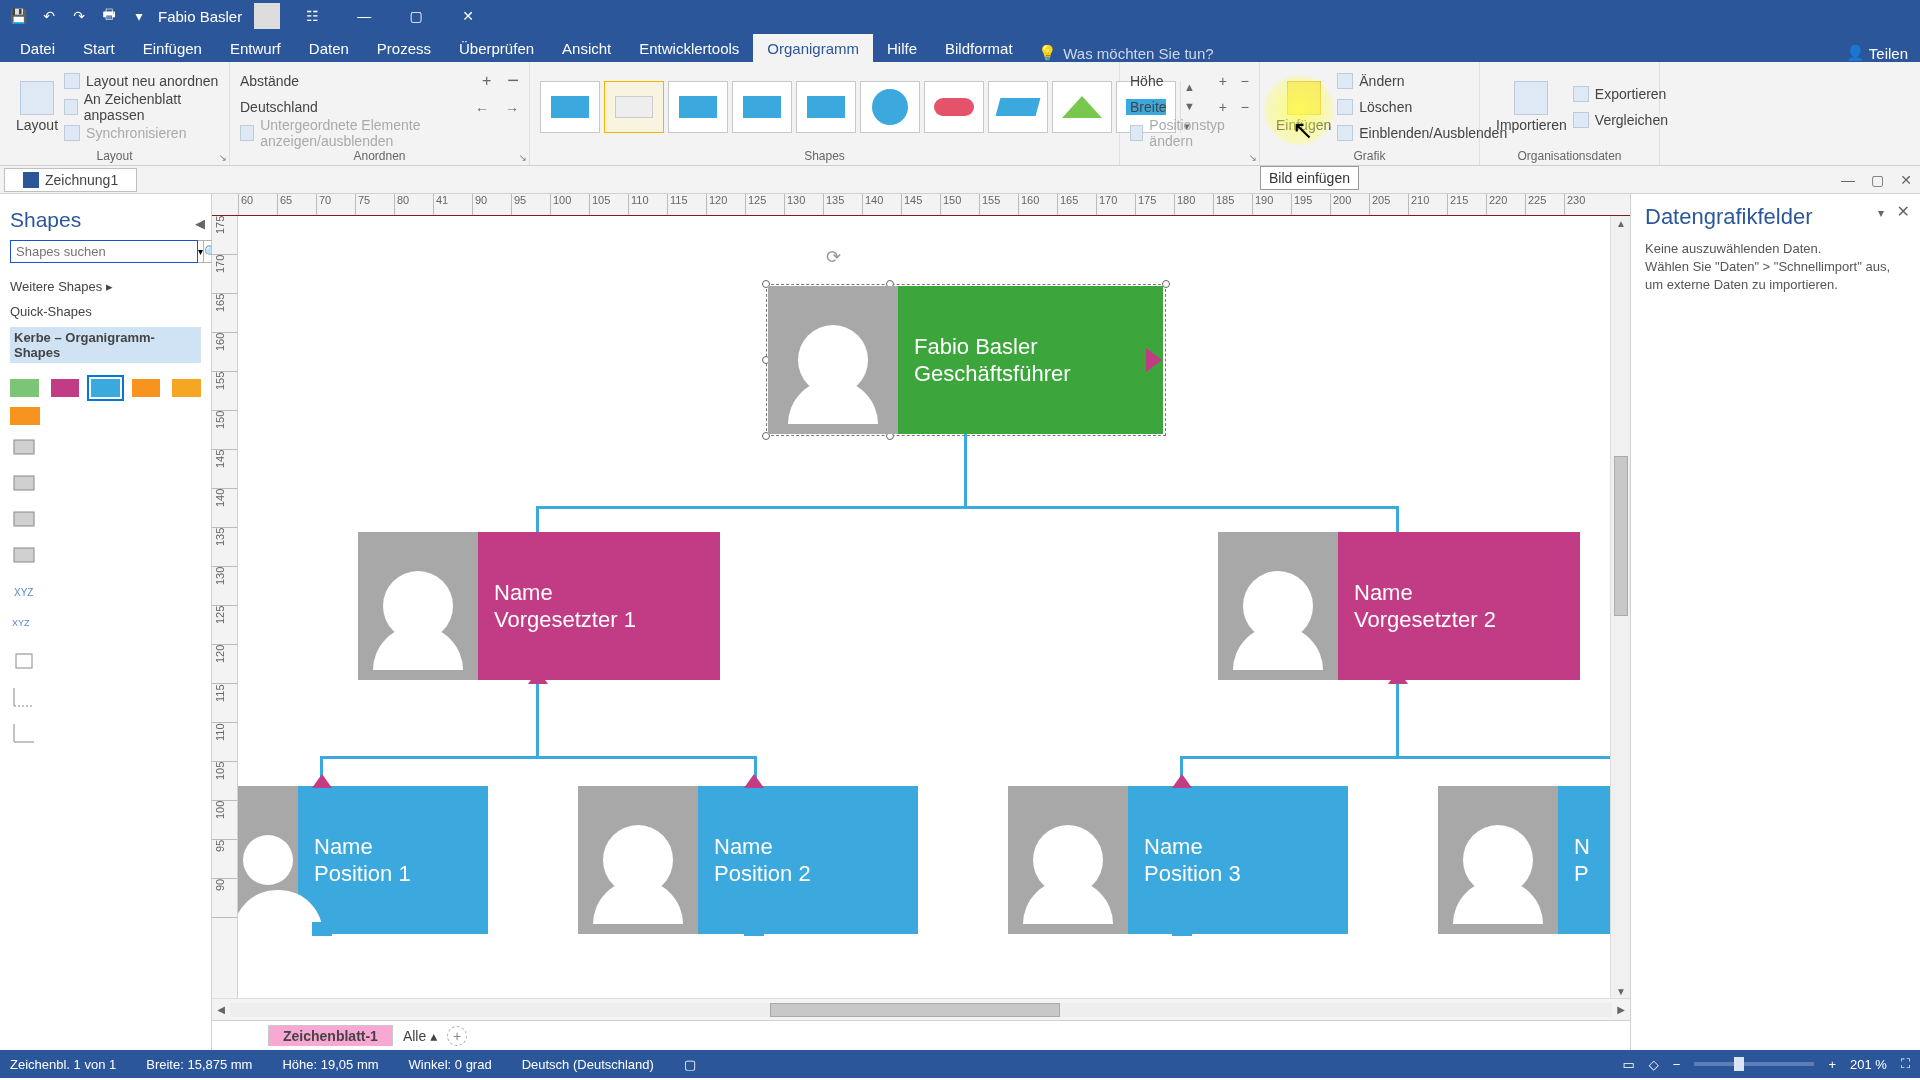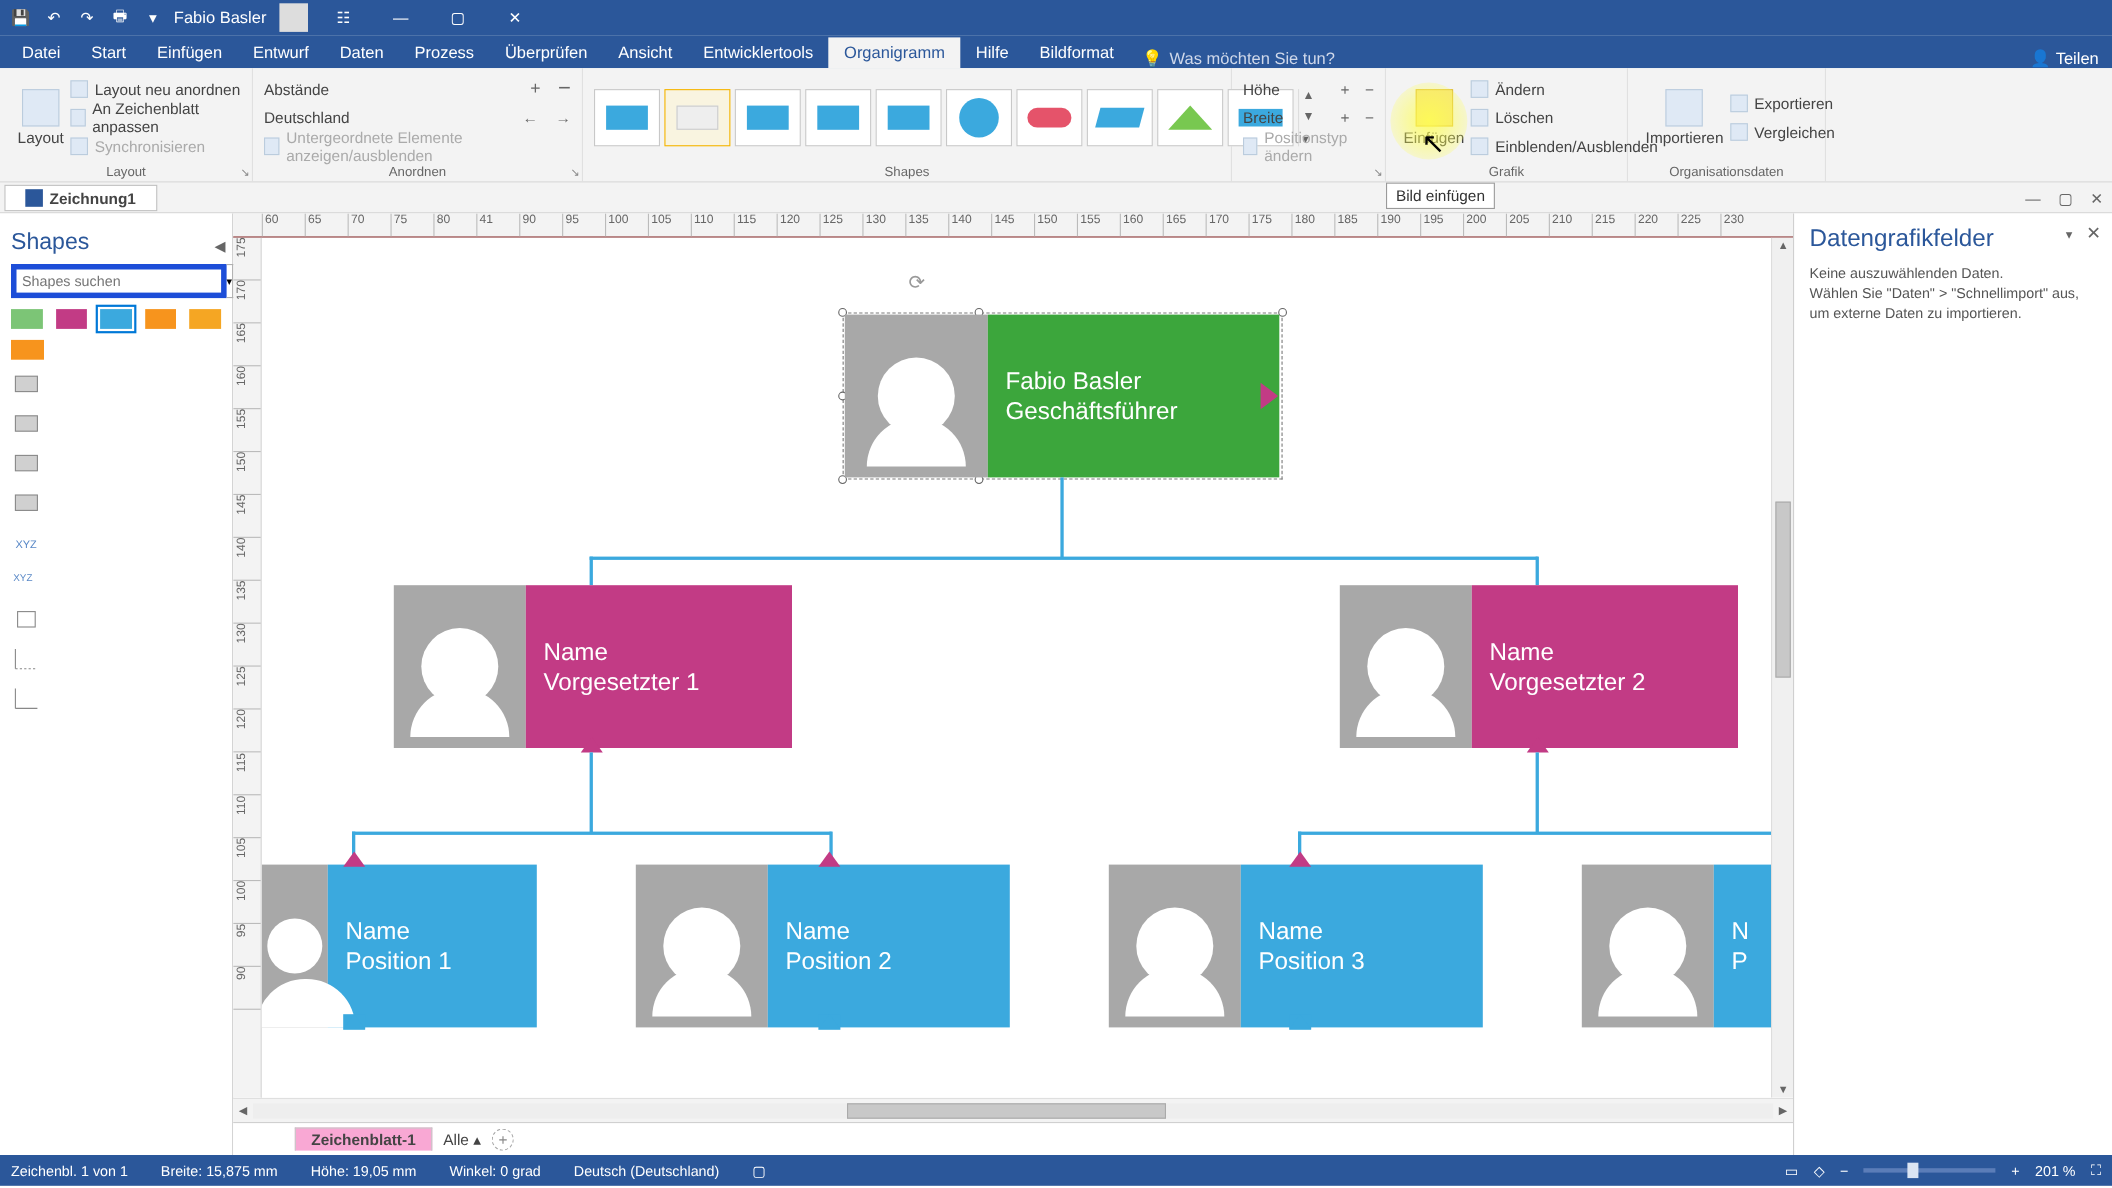--- a/index.html
+++ b/index.html
@@ -49,33 +49,33 @@
 .sh-more{width:18px;height:52px;display:flex;flex-direction:column;justify-content:space-between;color:#666;font-size:11px;border-left:1px solid #ddd;padding-left:3px;}
 
 .hl-cursor{position:absolute;width:70px;height:70px;border-radius:50%;background:radial-gradient(rgba(255,255,80,.8),rgba(255,255,80,0));pointer-events:none;}
 .cursor-arrow{position:absolute;font-size:26px;color:#000;}
 
 
 .tooltip{position:absolute;top:166px;left:1260px;background:#fff;border:1px solid #9a9a9a;padding:3px 8px;font-size:14px;color:#333;z-index:50;}
 
 
 .doctabs{height:28px;background:#f3f3f3;display:flex;align-items:center;border-bottom:1px solid #d0d0d0;font-size:14px;color:#444;padding-left:4px;}
-.dtab{padding:0 18px;height:24px;display:flex;align-items:center;gap:6px;background:#fff;border:1px solid #c0c0c0;font-weight:bold;}
+.dtab{padding:0 18px;height:24px;display:flex;align-items:center;gap:6px;background:#fff;border:1px solid #c0c0c0;}
 .dtab .vico{width:16px;height:16px;background:#2b579a;}
 .dt-right{margin-left:auto;display:flex;align-items:center;gap:16px;padding-right:8px;color:#666;}
 
 
 .main{display:flex;height:856px;}
 
 
 .spanel{width:212px;border-right:1px solid #d0d0d0;background:#fff;display:flex;flex-direction:column;position:relative;}
 .sp-title{font-size:21px;color:#2b579a;padding:14px 10px 8px;}
 .sp-coll{position:absolute;top:22px;right:6px;color:#666;font-size:13px;}
 .sp-search{margin:0 10px;display:flex;}
-.sp-search input{flex:1;border:5px solid #1d4ed8;font-size:13px;padding:3px 5px;}
+.sp-search input{flex:1;border:1px solid #1d4ed8;font-size:13px;padding:3px 5px;}
 .sp-search .dd{width:18px;border:1px solid #b0b0b0;border-left:none;display:flex;align-items:center;justify-content:center;font-size:10px;}
 .sp-search .sbtn{width:22px;border:1px solid #b0b0b0;border-left:none;display:flex;align-items:center;justify-content:center;font-size:12px;}
 .sp-list{padding:14px 10px 6px;font-size:13px;color:#444;display:flex;flex-direction:column;gap:6px;}
 .sp-item{padding:2px 0;}
 .sp-item.sel{background:#cfe3f4;font-weight:bold;padding:3px 4px;}
 .sp-gallery{padding:10px;}
 .sw-row{display:flex;gap:12px;margin-bottom:10px;}
 .sw{width:30px;height:18px;}
 .gr{background:#7cc576;}.mg{background:#c23b85;}.bl{background:#3ba9de;}.or{background:#f7941d;}.or2{background:#f5a623;}
 .sw.sel{outline:2px solid #0078d7;outline-offset:2px;}
@@ -360,20 +360,25 @@
 
 <div class="main">
 
   <div class="spanel">
     <div class="sp-title">Shapes</div>
     <div class="sp-coll">◀</div>
     <div class="sp-search">
       <input placeholder="Shapes suchen" style="">
       <div class="dd">▾</div>
       <div class="sbtn">🔍</div>
+    </div>
+    <div class="sp-list">
+      <div class="sp-item"><span>Weitere Shapes</span> <span>▸</span></div>
+      <div class="sp-item">Quick-Shapes</div>
+      <div class="sp-item sel">Kerbe – Organigramm-Shapes</div>
     </div>
     <div class="sp-gallery">
       <div class="sw-row">
         <div class="sw gr"></div>
         <div class="sw mg"></div>
         <div class="sw bl sel"></div>
         <div class="sw or"></div>
         <div class="sw or2"></div>
       </div>
       <div class="sw-row">

